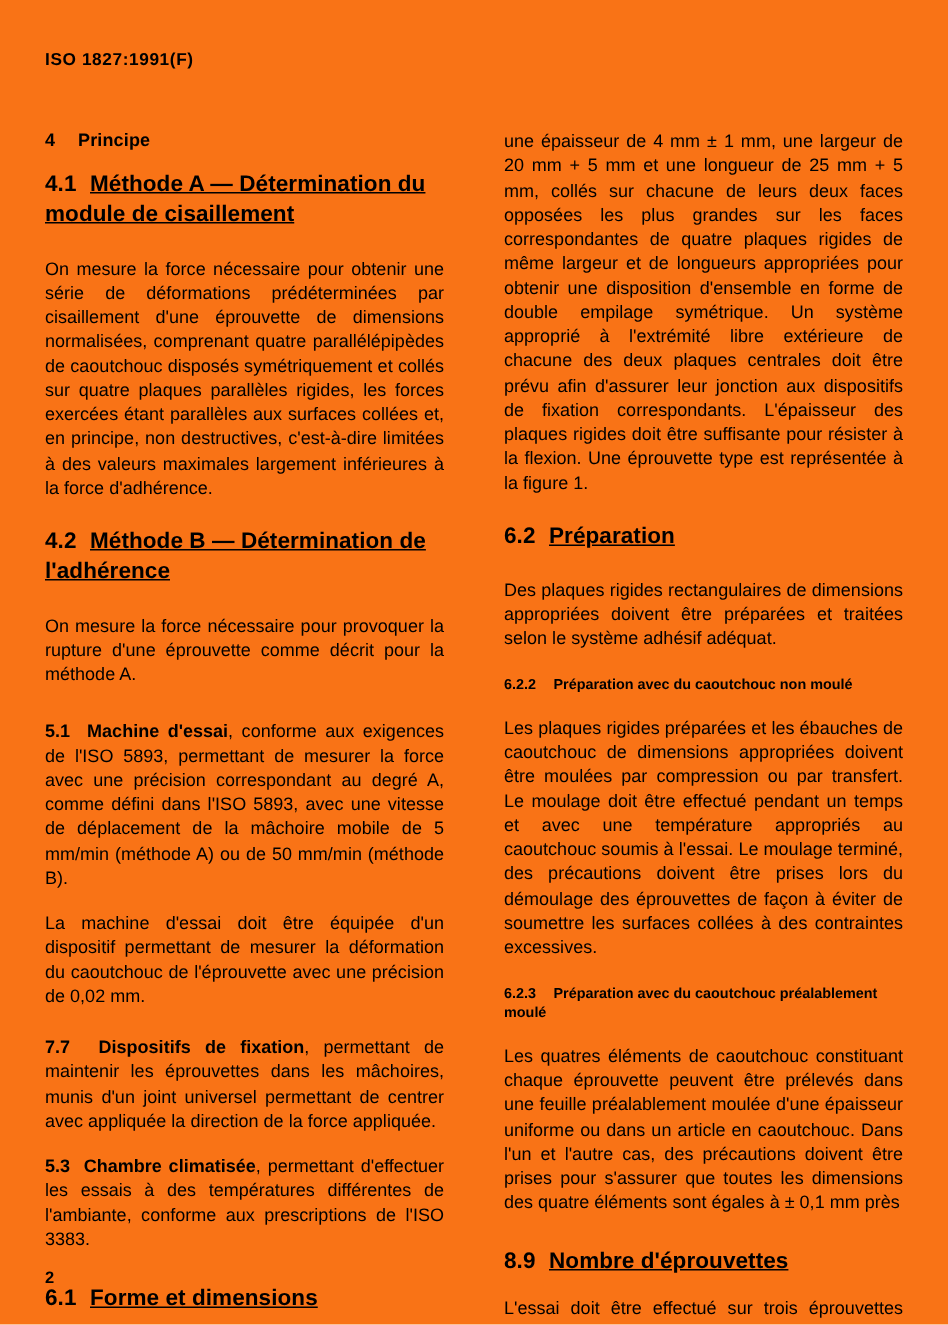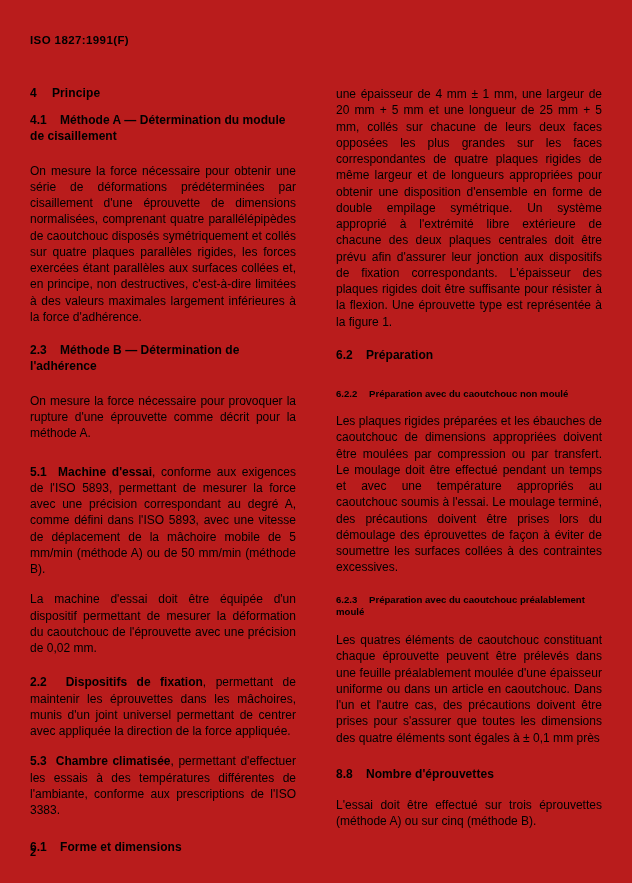--- a/index.html
+++ b/index.html
@@ -9,21 +9,21 @@
     background: #ffffff;
   }
   body {
     font-family: "Liberation Sans", sans-serif;
     color: #000000;
   }
   .page {
     position: relative;
     width: 632px;
     height: 883px;
-    background: #b91c1c;
+    background: #f97316;
     box-sizing: border-box;
     overflow: hidden;
   }
   .doc-header {
     position: absolute;
     left: 30px;
     top: 34px;
     font-size: 11.5px;
     font-weight: bold;
     letter-spacing: 0.4px;
@@ -43,25 +43,26 @@
     font-size: 12px;
     font-weight: bold;
     margin: 0 0 13px 0;
     letter-spacing: 0.1px;
   }
   h2.clause .num {
     display: inline-block;
     min-width: 22px;
   }
   h3.subclause {
-    font-size: 12px;
+    font-size: 15px;
     font-weight: bold;
     margin: 0 0 11px 0;
     line-height: 1.32;
     letter-spacing: 0.05px;
+    text-decoration: underline;
   }
   h3.subclause .num {
     display: inline-block;
     min-width: 30px;
   }
   h4.subsub {
     font-size: 9.6px;
     font-weight: bold;
     margin: 0 0 10px 0;
     line-height: 1.32;
@@ -112,37 +113,37 @@
 
       <h3 class="subclause">
         <span class="num">4.1</span><span>Méthode A — Détermination du module de cisaillement</span>
       </h3>
       <div class="gap-md"></div>
       <p class="body">On mesure la force nécessaire pour obtenir une série de déformations prédéterminées par cisaillement d'une éprouvette de dimensions normalisées, comprenant quatre parallélépipèdes de caoutchouc disposés symétriquement et collés sur quatre plaques parallèles rigides, les forces exercées étant parallèles aux surfaces collées et, en principe, non destructives, c'est-à-dire limitées à des valeurs maximales largement inférieures à la force d'adhérence.</p>
 
       <div class="gap-md"></div>
 
       <h3 class="subclause">
-        <span class="num">2.3</span><span>Méthode B — Détermination de l'adhérence</span>
+        <span class="num">4.2</span><span>Méthode B — Détermination de l'adhérence</span>
       </h3>
       <div class="gap-md"></div>
       <p class="body">On mesure la force nécessaire pour provoquer la rupture d'une éprouvette comme décrit pour la méthode A.</p>
 
       <div class="gap-lg"></div>
 
 
       <p class="body lead-term"><span class="term">5.1</span>&nbsp;&nbsp;<span class="term">Machine d'essai</span><span>, conforme aux exigences de l'ISO 5893, permettant de mesurer la force avec une précision correspondant au degré A, comme défini dans l'ISO 5893, avec une vitesse de déplacement de la mâchoire mobile de 5 mm/min (méthode A) ou de 50 mm/min (méthode B).</span></p>
 
       <div class="gap-sm"></div>
 
       <p class="body">La machine d'essai doit être équipée d'un dispositif permettant de mesurer la déformation du caoutchouc de l'éprouvette avec une précision de 0,02 mm.</p>
 
       <div class="gap-md"></div>
 
-      <p class="body lead-term"><span class="term">2.2</span>&nbsp;&nbsp;<span class="term">Dispositifs de fixation</span><span>, permettant de maintenir les éprouvettes dans les mâchoires, munis d'un joint universel permettant de centrer avec appliquée la direction de la force appliquée.</span></p>
+      <p class="body lead-term"><span class="term">7.7</span>&nbsp;&nbsp;<span class="term">Dispositifs de fixation</span><span>, permettant de maintenir les éprouvettes dans les mâchoires, munis d'un joint universel permettant de centrer avec appliquée la direction de la force appliquée.</span></p>
 
       <div class="gap-sm"></div>
 
       <p class="body lead-term"><span class="term">5.3</span>&nbsp;&nbsp;<span class="term">Chambre climatisée</span><span>, permettant d'effectuer les essais à des températures différentes de l'ambiante, conforme aux prescriptions de l'ISO 3383.</span></p>
 
       <div class="gap-lg"></div>
 
 
       <h3 class="subclause">
         <span class="num">6.1</span><span>Forme et dimensions</span>
@@ -157,20 +158,21 @@
 
       <div class="gap-md"></div>
 
       <h3 class="subclause">
         <span class="num">6.2</span><span>Préparation</span>
       </h3>
 
       <div class="gap-sm"></div>
 
       <div class="gap-sm"></div>
+      <p class="body">Des plaques rigides rectangulaires de dimensions appropriées doivent être préparées et traitées selon le système adhésif adéquat.</p>
 
       <div class="gap-md"></div>
 
       <h4 class="subsub">
         <span class="num">6.2.2</span><span>Préparation avec du caoutchouc non moulé</span>
       </h4>
       <div class="gap-sm"></div>
       <p class="body">Les plaques rigides préparées et les ébauches de caoutchouc de dimensions appropriées doivent être moulées par compression ou par transfert. Le moulage doit être effectué pendant un temps et avec une température appropriés au caoutchouc soumis à l'essai. Le moulage terminé, des précautions doivent être prises lors du démoulage des éprouvettes de façon à éviter de soumettre les surfaces collées à des contraintes excessives.</p>
 
       <div class="gap-md"></div>
@@ -180,21 +182,21 @@
       </h4>
       <div class="gap-sm"></div>
       <p class="body">Les quatres éléments de caoutchouc constituant chaque éprouvette peuvent être prélevés dans une feuille préalablement moulée d'une épaisseur uniforme ou dans un article en caoutchouc. Dans l'un et l'autre cas, des précautions doivent être prises pour s'assurer que toutes les dimensions des quatre éléments sont égales à ± 0,1 mm près</p>
 
       <div class="gap-sm"></div>
 
 
       <div class="gap-md"></div>
 
       <h3 class="subclause">
-        <span class="num">8.8</span><span>Nombre d'éprouvettes</span>
+        <span class="num">8.9</span><span>Nombre d'éprouvettes</span>
       </h3>
       <div class="gap-sm"></div>
       <p class="body">L'essai doit être effectué sur trois éprouvettes (méthode A) ou sur cinq (méthode B).</p>
 
     </div>
 
   </div>
 
   <div class="page-number">2</div>
 

